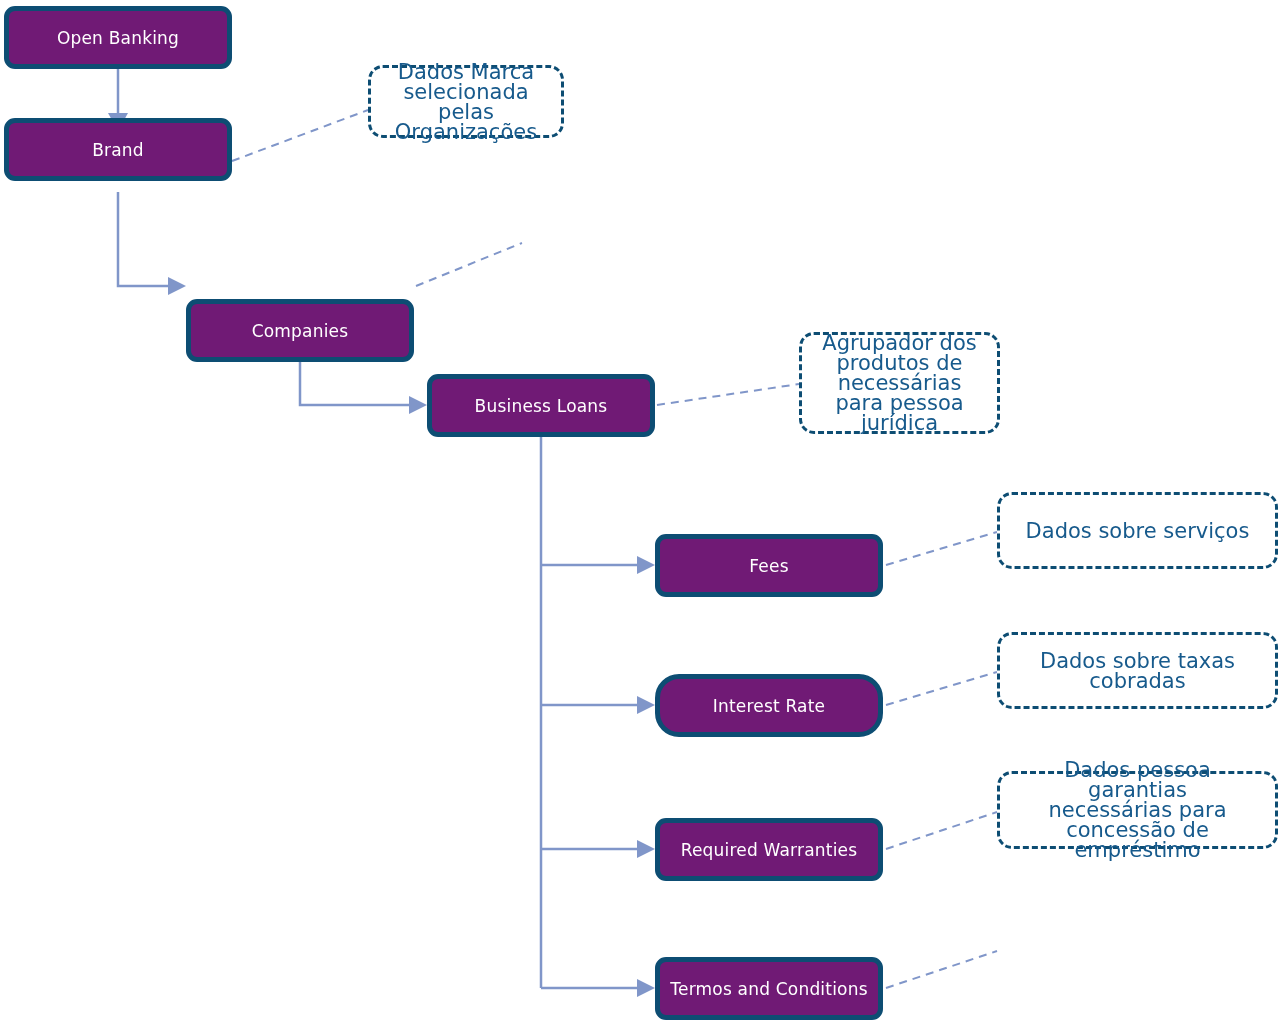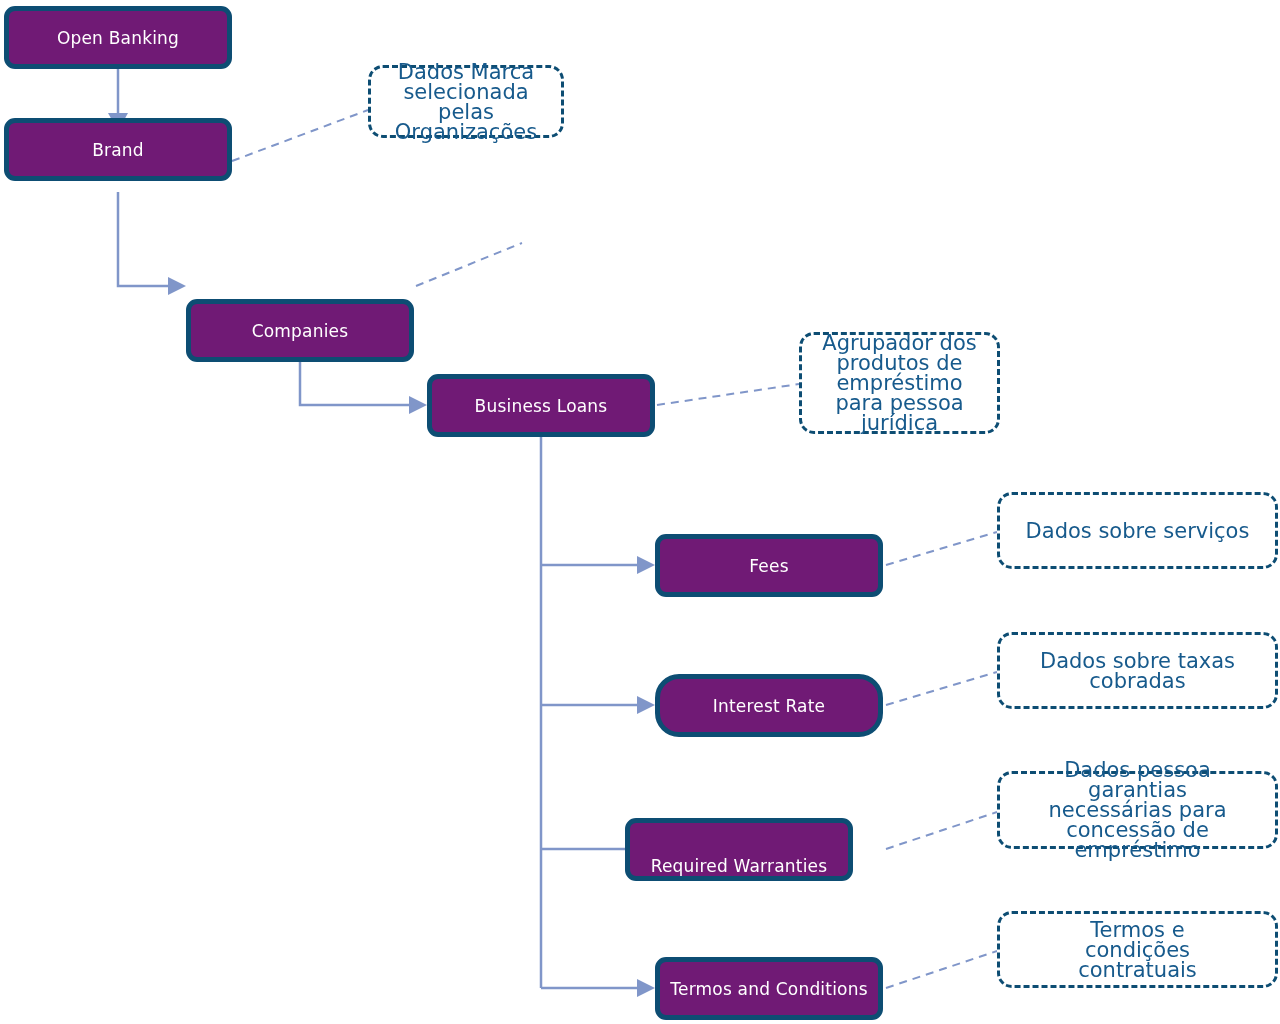--- a/index.html
+++ b/index.html
@@ -56,21 +56,21 @@
   }
   .annotation span { display: inline-block; }
 
   
   .n0 { left: 4px;   top: 6px;   }
   .n1 { left: 4px;   top: 118px; }
   .n2 { left: 186px; top: 255px; margin-top: 44px; }
   .n3 { left: 427px; top: 374px; }
   .n4 { left: 655px; top: 534px; }
   .n5 { left: 655px; top: 674px; border-radius: 24px; }
-  .n6 { left: 625px; top: 818px; align-items: flex-end; }
+  .n6 { left: 655px; top: 818px; }
   .n7 { left: 655px; top: 957px; }
 
   
   .a1 { left: 368px; top: 65px;  width: 196px; height: 73px; }
   .a1 span { max-width: 160px; }
   .a2 { left: 522px; top: 192px; width: 198px; height: 101px; }
   .a2 span { max-width: 166px; }
   .a3 { left: 799px; top: 332px; width: 201px; height: 102px; }
   .a3 span { max-width: 160px; }
   .a4 { left: 997px; top: 492px; width: 281px; height: 77px; }
@@ -143,28 +143,25 @@
     <span>Required Warranties</span>
   </div>
   <div class="node n7">
     <span>Termos and Conditions</span>
   </div>
 
   <div class="annotation a1">
     <span>Dados Marca selecionada pelas Organizações</span>
   </div>
   <div class="annotation a3">
-    <span>Agrupador dos produtos de empréstimo para pessoa jurídica</span>
+    <span>Agrupador dos produtos de necessárias para pessoa jurídica</span>
   </div>
   <div class="annotation a4">
     <span>Dados sobre serviços</span>
   </div>
   <div class="annotation a5">
     <span>Dados sobre taxas cobradas</span>
   </div>
   <div class="annotation a6">
     <span>Dados pessoa garantias necessárias para concessão de empréstimo</span>
   </div>
-  <div class="annotation a7">
-    <span>Termos e condições contratuais</span>
-  </div>
 
 </div>
 
 </body></html>

